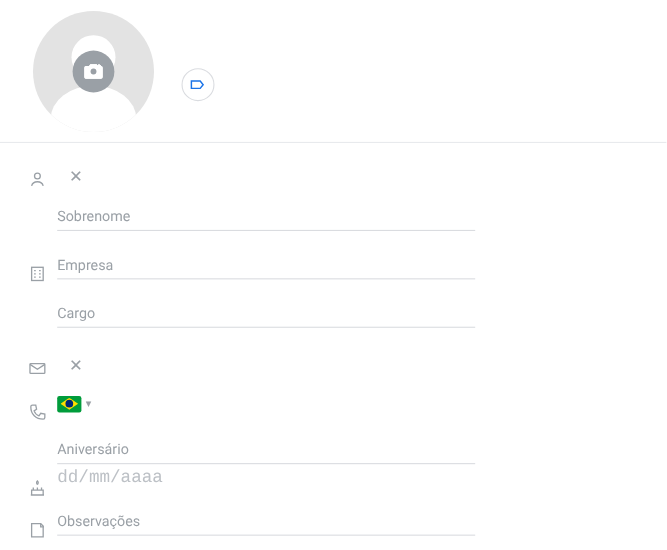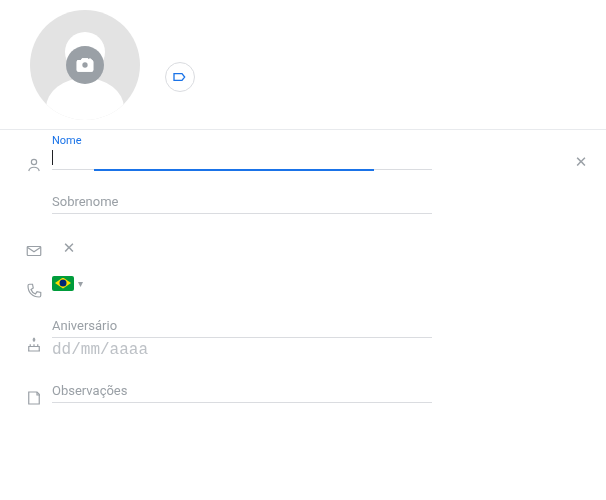--- a/index.html
+++ b/index.html
@@ -204,42 +204,57 @@
 
 <div class="form">
 
   <div class="row">
     <div class="icon-col">
       <svg viewBox="0 0 24 24">
           <circle cx="12" cy="8" r="3.5"></circle>
           <path d="M5 20c1-4 5-5 7-5s6 1 7 5"></path>
         </svg>
     </div>
-    <div class="field-col">
-      <div class="field" style="position:relative;">
-        <span class="float-label">Nome</span>
-        <span class="caret"></span>
-        <input type="text" value="" style="">
-        <span class="underline-focus"></span>
-      </div>
-    </div>
     <div class="clear-btn">✕</div>
   </div>
 
   <div class="row">
     <div class="icon-col"></div>
     <div class="field-col">
       <div class="field">
         <input type="text" placeholder="Sobrenome" style="">
       </div>
     </div>
     <div style="width:26px"></div>
   </div>
 
-
+  <div class="row">
+    <div class="icon-col">
+      <svg viewBox="0 0 24 24">
+          <rect x="5" y="4" width="14" height="16"></rect>
+          <path d="M8 8h2M8 12h2M8 16h2M14 8h2M14 12h2M14 16h2"></path>
+        </svg>
+    </div>
+    <div class="field-col">
+      <div class="field">
+        <input type="text" placeholder="Empresa" style="">
+      </div>
+    </div>
+    <div style="width:26px"></div>
+  </div>
+
+  <div class="row">
+    <div class="icon-col"></div>
+    <div class="field-col">
+      <div class="field">
+        <input type="text" placeholder="Cargo" style="">
+      </div>
+    </div>
+    <div style="width:26px"></div>
+  </div>
 
   <div class="row">
     <div class="icon-col">
       <svg viewBox="0 0 24 24">
           <rect x="3" y="6" width="18" height="12" rx="1"></rect>
           <path d="M3 7l9 6 9-6"></path>
         </svg>
     </div>
     <div class="clear-btn">✕</div>
   </div>
@@ -254,21 +269,21 @@
       <div class="field" style="display:flex;align-items:center;">
         <span class="flag-wrap">
           <span class="flag"></span>
           <span class="flag-caret">▾</span>
         </span>
       </div>
     </div>
     <div style="width:26px"></div>
   </div>
 
-  <div class="row" style="align-items:center;">
+  <div class="row" style="align-items:flex-end;">
     <div class="icon-col" style="margin-top:8px;">
       <svg viewBox="0 0 24 24">
           <path d="M4 20h16M5 20v-6h14v6M7 14v-3M12 14v-3M17 14v-3M12 7c1 0 1-1 1-2s-1-2-1-2-1 1-1 2 0 2 1 2z"></path>
         </svg>
     </div>
     <div class="field-col">
       <div class="field hint">
         <input type="text" placeholder="Aniversário" style="">
         <span class="hint-text">dd/mm/aaaa</span>
       </div>

